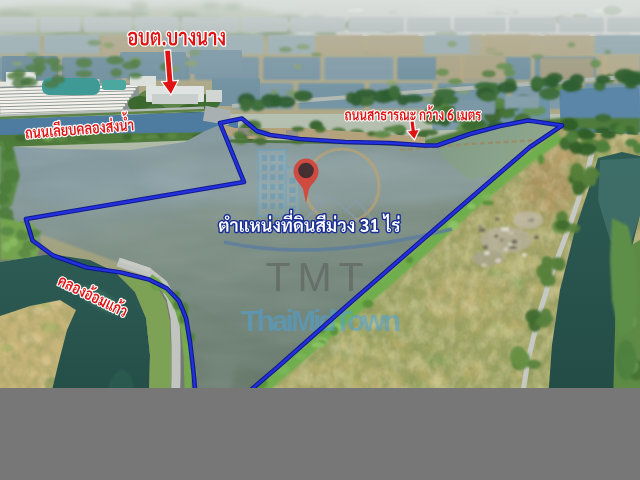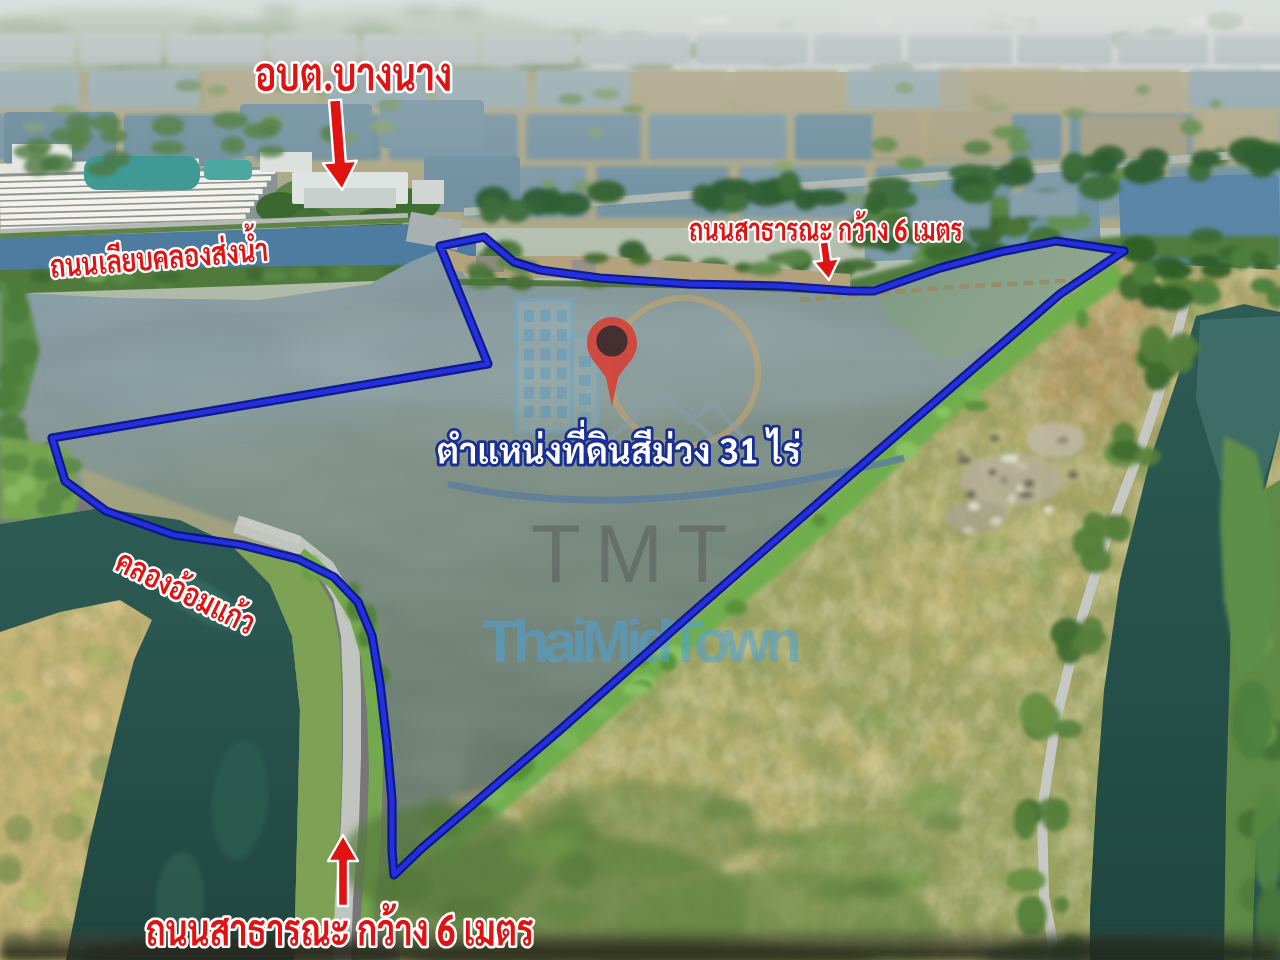--- a/index.html
+++ b/index.html
@@ -1,14 +1,14 @@
 <!DOCTYPE html>
 <html><head><meta charset="utf-8"><style>
 html,body{margin:0;padding:0;background:#777;}
-#stage{width:640px;height:480px;overflow:hidden;}
+#stage{width:640px;height:388px;overflow:hidden;}
 </style></head><body>
 <div id="stage">
 <svg xmlns="http://www.w3.org/2000/svg" width="640" height="480" viewBox="0 0 640 480">
 <defs>
 <linearGradient id="haze" x1="0" y1="0" x2="0" y2="1">
  <stop offset="0" stop-color="#cdd4cf"></stop>
           <stop offset="0.5" stop-color="#c0c9c0"></stop>
           <stop offset="1" stop-color="#aebaa6"></stop>
 </linearGradient>
 <linearGradient id="water" x1="0.2" y1="0" x2="0.55" y2="1">

